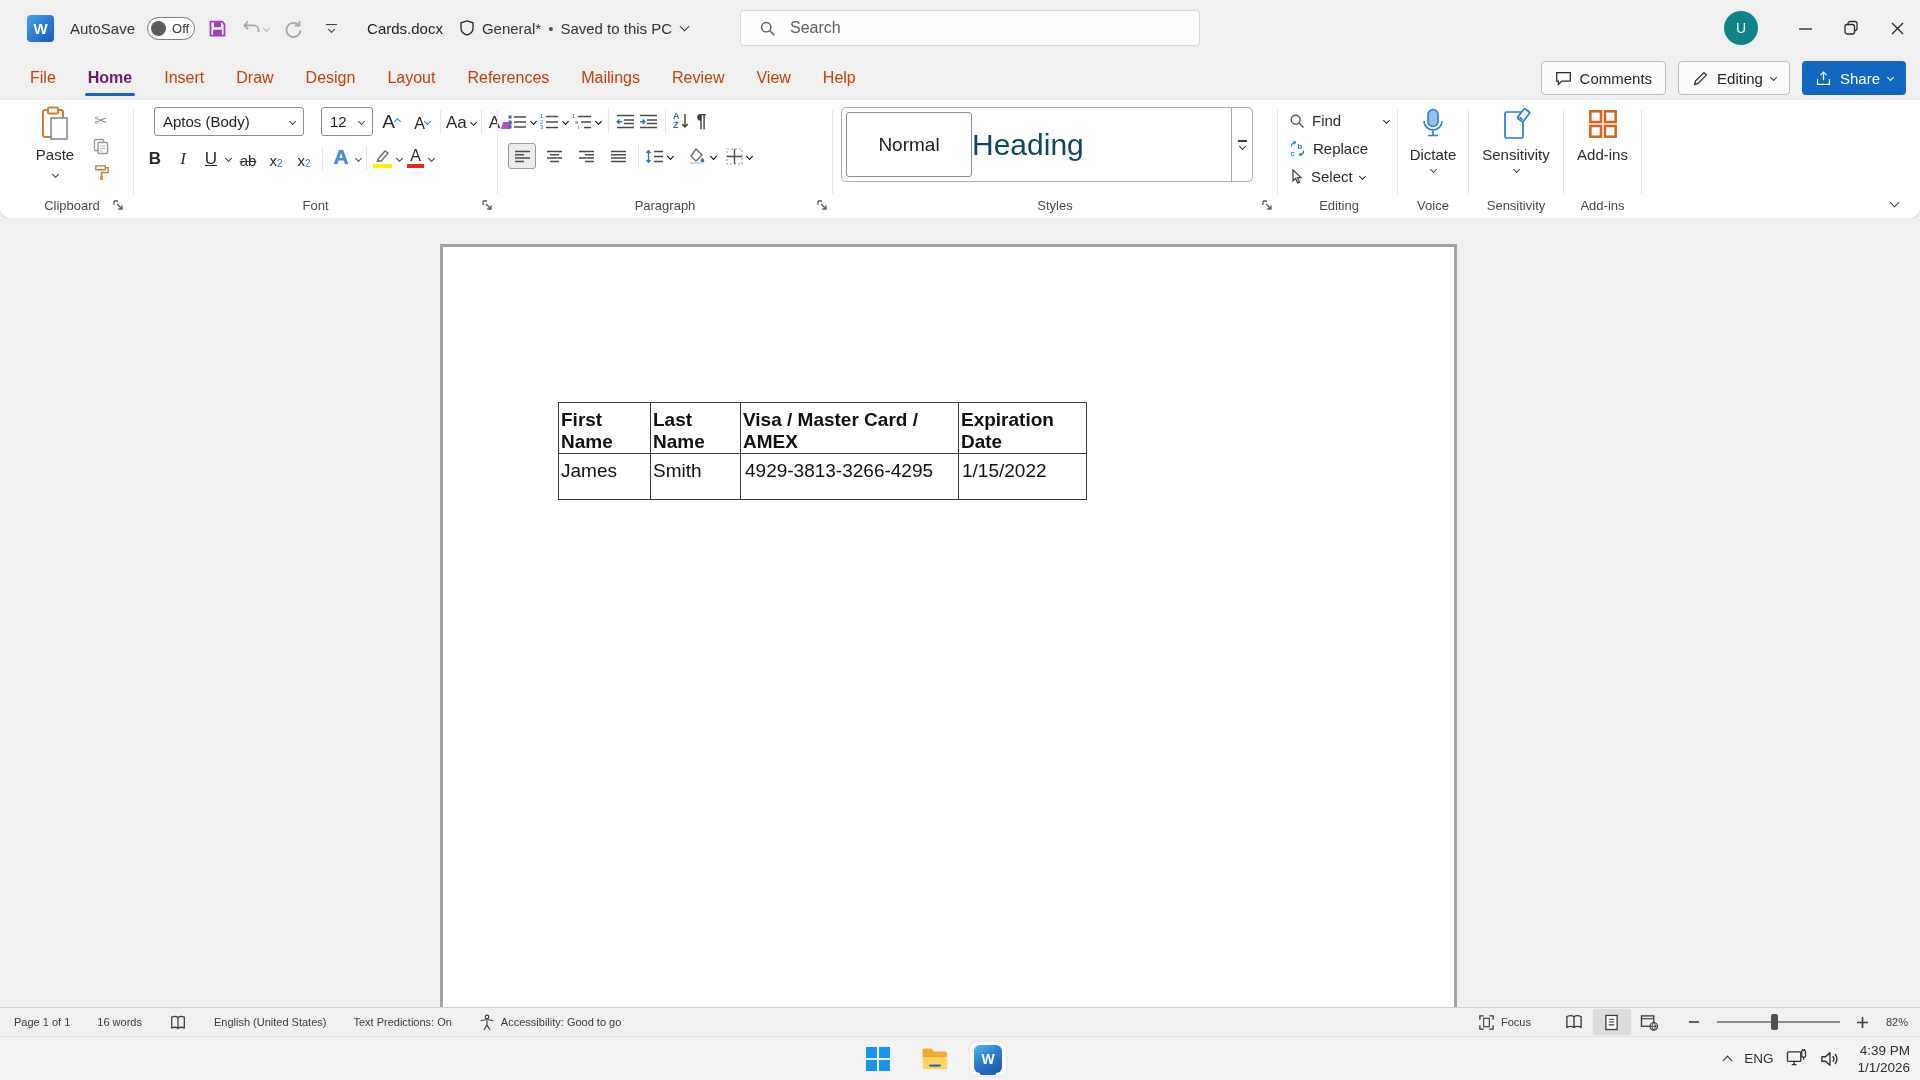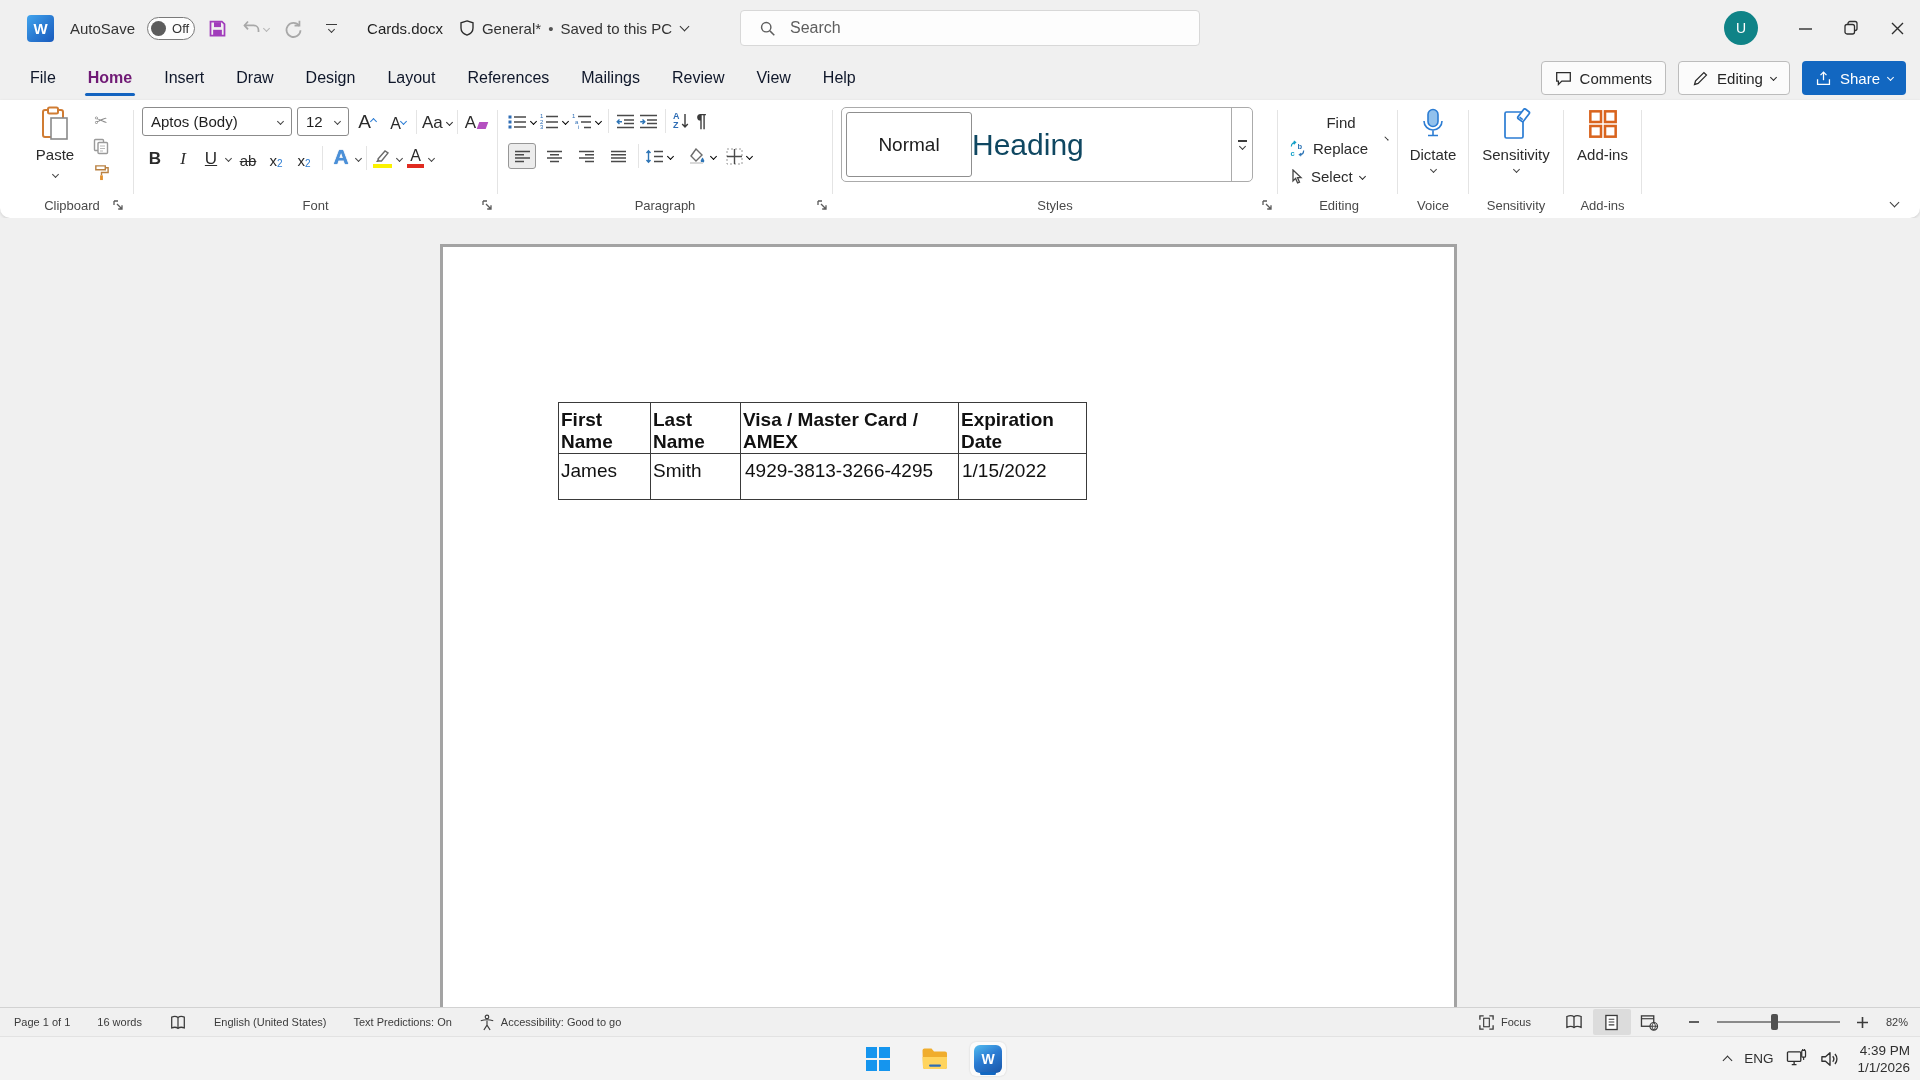--- a/index.html
+++ b/index.html
@@ -20,34 +20,34 @@
   .toggle .knob{width:15px;height:15px;border-radius:50%;background:#5c5c5c;margin-left:3px;}
   .toggle span{font-size:13px;color:#333;margin-left:6px;}
   .qat{width:32px;height:32px;margin-left:6px;display:flex;align-items:center;justify-content:center;border-radius:4px;cursor:pointer;}
   .doc-title{margin-left:20px;font-size:15px;color:#1f1f1f;}
   #searchbox{position:absolute;left:740px;top:10px;width:460px;height:36px;background:#fdfdfd;border:1px solid #d8d8d8;border-radius:4px;display:flex;align-items:center;gap:14px;padding-left:18px;color:#5e5e5e;font-size:16px;}
   .tb-right{margin-left:auto;display:flex;align-items:center;height:100%;}
   .avatar{width:34px;height:34px;border-radius:50%;background:#0f8387;color:#fff;font-size:14px;display:flex;align-items:center;justify-content:center;margin-right:24px;}
   .winbtn{width:46px;height:100%;display:flex;align-items:center;justify-content:center;color:#2e2e2e;cursor:pointer;}
   
   #tabrow{position:absolute;top:56px;left:0;width:1920px;height:44px;display:flex;align-items:center;}
-  .tab{padding:0 16px;height:100%;display:flex;align-items:center;font-size:16px;color:#0f172a;position:relative;cursor:pointer;}
+  .tab{padding:0 16px;height:100%;display:flex;align-items:center;font-size:16px;color:#c2410c;position:relative;cursor:pointer;}
   .tab.active{font-weight:700;color:#701a75;}
   .tab.active::after{content:"";position:absolute;left:13px;right:13px;bottom:4px;height:3.5px;border-radius:2px;background:#1464c0;}
   #tab-actions{position:absolute;right:14px;top:5px;display:flex;gap:12px;}
   .btn-o{height:34px;border:1px solid #bcbcbc;border-radius:4px;background:#fbfbfb;display:flex;align-items:center;gap:8px;padding:0 13px;font-size:15px;color:#262626;cursor:pointer;}
   .btn-share{height:34px;border-radius:4px;background:#1267c1;color:#fff;display:flex;align-items:center;gap:8px;padding:0 13px;font-size:15px;cursor:pointer;}
   
   #ribbon{position:absolute;top:100px;left:0;width:1920px;height:118px;background:#fff;border-radius:0 0 10px 10px;box-shadow:0 1px 3px rgba(0,0,0,.14);}
   .grp{position:absolute;top:0;height:118px;}
   .vdiv{position:absolute;top:10px;height:84px;width:1px;background:#e4e4e4;}
   .glabel{position:absolute;bottom:5px;left:0;right:0;text-align:center;font-size:13px;color:#4a4a4a;}
   .launch{position:absolute;bottom:7px;right:4px;cursor:pointer;}
   .rbtn{display:flex;align-items:center;justify-content:center;border-radius:3px;cursor:pointer;color:#3c3c3c;}
-  .combo{height:29px;border:1px solid #8b8b8b;border-radius:3px;background:#fff;display:flex;align-items:center;font-size:15px;color:#1f1f1f;padding:0 8px;cursor:pointer;}
+  .combo{height:29px;border:1px solid #8b8b8b;border-radius:3px;background:#fff;display:flex;align-items:center;font-size:15px;color:#1f1f1f;padding:0 8px;cursor:pointer;margin-left:12px;}
   .combo .chev{margin-left:auto;color:#444;}
   .fbtn{height:28px;min-width:26px;display:flex;align-items:flex-end;justify-content:center;font-size:17px;color:#2b2b2b;cursor:pointer;padding-bottom:3px;}
   .sel-box{border:1px solid #979797;background:#ececec;border-radius:3px;}
   
   #stylegallery{position:absolute;left:8px;top:7px;width:412px;height:75px;border:1px solid #ababab;border-radius:5px;background:#fff;display:flex;overflow:hidden;text-align:center;}
   .sty{display:flex;align-items:center;justify-content:center;font-size:19px;color:#1c1c1c;cursor:pointer;}
   .sty.norm{width:126px;margin:4px 0 4px 4px;border:1px solid #8f8f8f;border-radius:3px;}
   .sty.nospace{width:145px;}
   .sty.head{width:114px;font-size:30px;color:#0f4761;overflow:hidden;white-space:nowrap;justify-content:flex-start;}
   .gstrip{margin-left:auto;width:21px;border-left:1px solid #ababab;display:flex;align-items:center;justify-content:center;cursor:pointer;}
@@ -433,21 +433,21 @@
       <div class="launch">
           <svg width="12" height="12" viewBox="0 0 12 12">
             <path d="M2 2h4M2 2v4" fill="none" stroke="#5a5a5a" stroke-width="1.3"></path>
             <path d="m5 5 5 5M10 6.2V10H6.2" fill="none" stroke="#5a5a5a" stroke-width="1.3"></path>
           </svg>
         </div>
     </div>
     <div class="vdiv" style="left:1277px;"></div>
 
     <div class="grp" style="left:1281px;width:116px;">
-      <div class="edrow" style="position:absolute;left:8px;top:7px;width:104px;flex-direction:column;">
+      <div class="edrow" style="position:absolute;left:8px;top:7px;width:104px;">
         <svg width="16" height="16" viewBox="0 0 18 18">
             <circle cx="7.5" cy="7.5" r="5" fill="none" stroke="#555" stroke-width="1.6"></circle>
             <path d="m11.3 11.3 5 5" stroke="#555" stroke-width="1.6"></path>
           </svg>
         <span>Find</span>
         <span class="chev sm" style="margin-left:auto;margin-right:4px;"></span>
       </div>
       <div class="edrow" style="position:absolute;left:8px;top:35px;">
         <svg width="17" height="17" viewBox="0 0 18 18">
             <path d="M2.5 7C2.5 4 4.5 2.5 7 2.5M5 1l2 1.5L5 4.5" fill="none" stroke="#12a0c8" stroke-width="1.3"></path>

